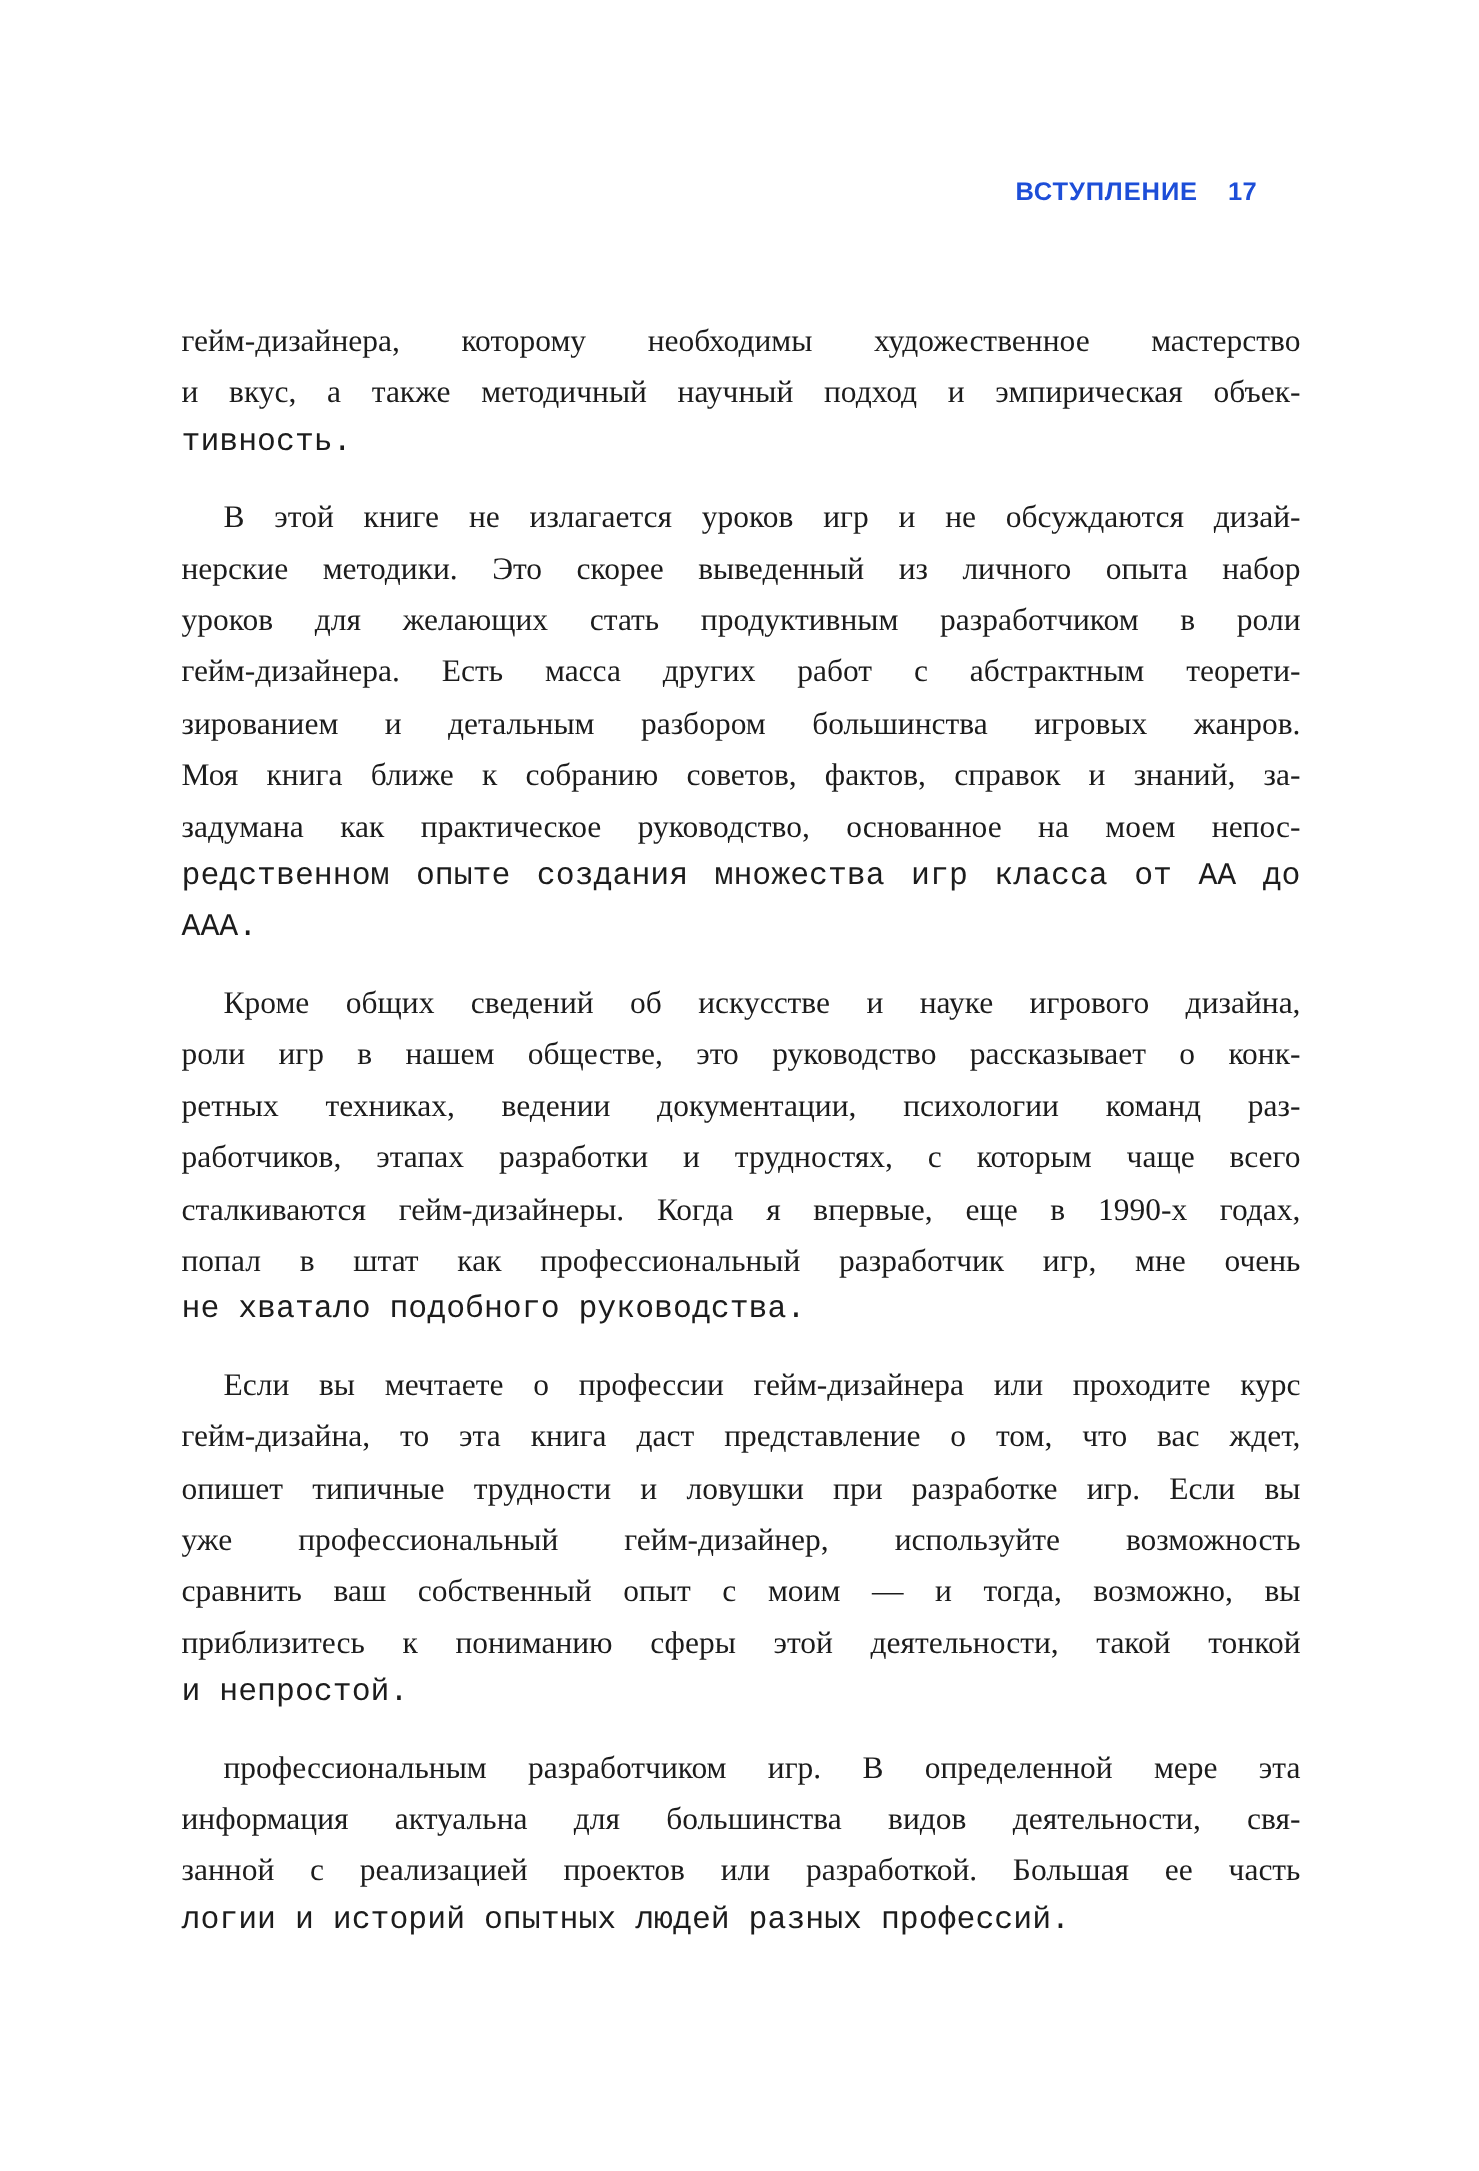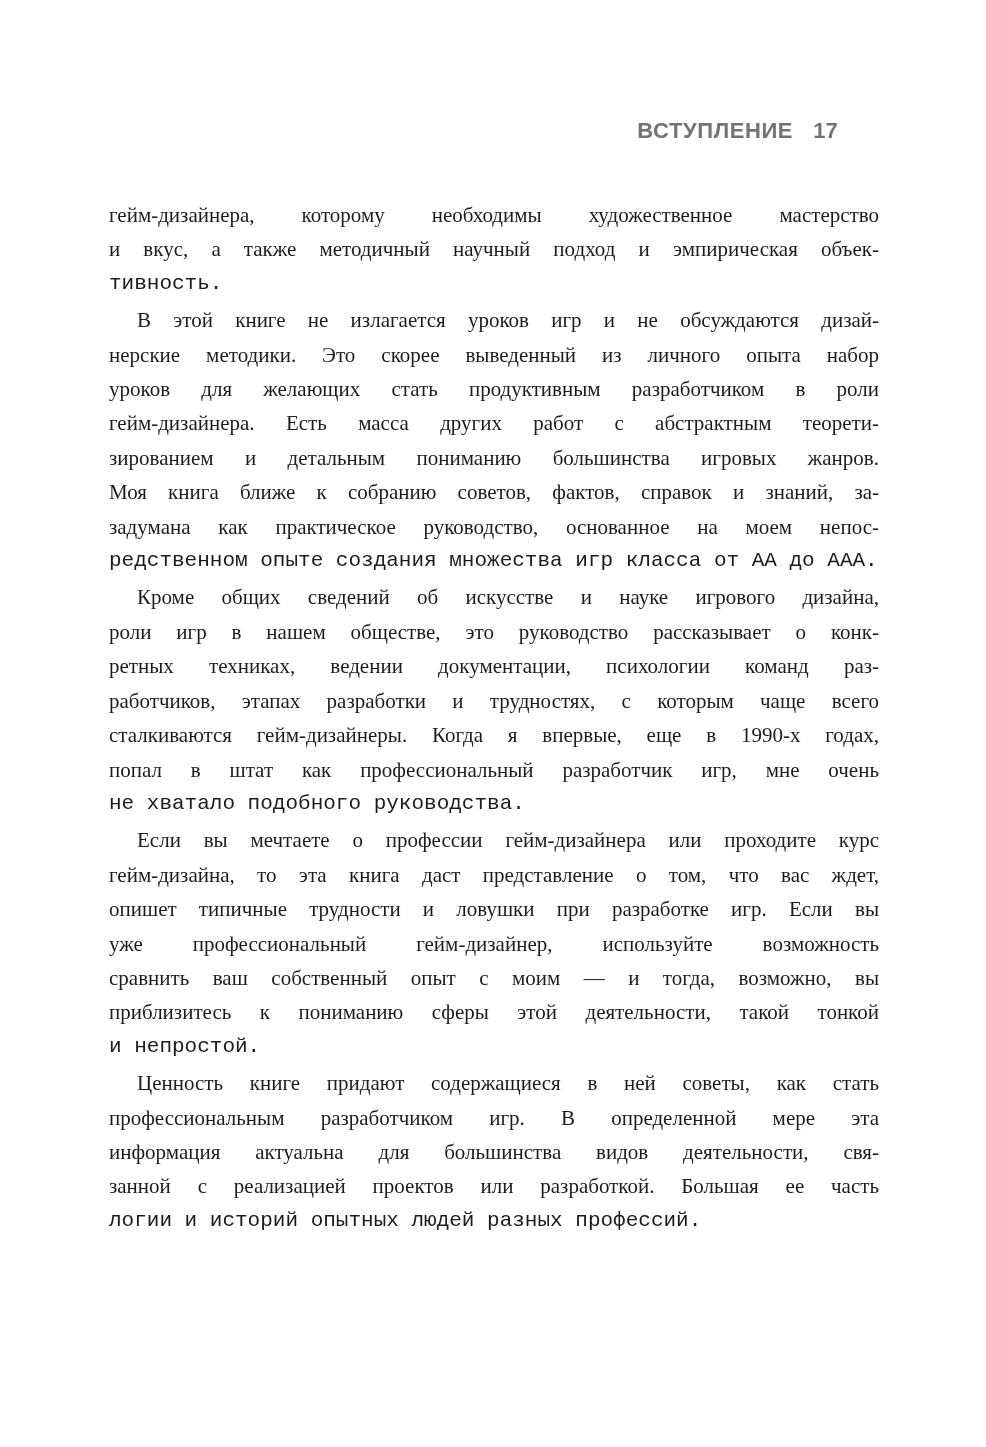--- a/index.html
+++ b/index.html
@@ -16,39 +16,39 @@
     overflow: hidden;
     font-family: "Liberation Serif", serif;
     color: #1c1c1c;
   }
   .running-header {
     position: absolute;
     top: 118px;
     right: 148px;
     font-family: "Liberation Sans", sans-serif;
     font-weight: bold;
-    font-size: 22px;
+    font-size: 17px;
     letter-spacing: 0.6px;
-    color: #737373;
+    color: #1d4ed8;
     white-space: nowrap;
   }
   .running-header .pagenum {
     margin-left: 20px;
     letter-spacing: 0.2px;
   }
   .body-text {
     position: absolute;
     left: 107px;
     top: 196px;
     width: 774px;
     font-size: 21px;
     line-height: 34.4px;
   }
   .para {
-    margin: 2px;
+    margin: 14px;
     padding: 0;
   }
   
   .line {
     display: block;
     text-align: justify;
     text-align-last: justify;
     white-space: normal;
   }
   .line.last {
@@ -70,21 +70,21 @@
       <p class="para">
         <span class="line">гейм-дизайнера, которому необходимы художественное мастерство</span>
         <span class="line">и вкус, а также методичный научный подход и эмпирическая объек-</span>
         <span class="line last">тивность.</span>
       </p>
       <p class="para indent">
         <span class="line">В этой книге не излагается уроков игр и не обсуждаются дизай-</span>
         <span class="line">нерские методики. Это скорее выведенный из личного опыта набор</span>
         <span class="line">уроков для желающих стать продуктивным разработчиком в роли</span>
         <span class="line">гейм-дизайнера. Есть масса других работ с абстрактным теорети-</span>
-        <span class="line">зированием и детальным пониманию большинства игровых жанров.</span>
+        <span class="line">зированием и детальным разбором большинства игровых жанров.</span>
         <span class="line">Моя книга ближе к собранию советов, фактов, справок и знаний, за-</span>
         <span class="line">задумана как практическое руководство, основанное на моем непос-</span>
         <span class="line last">редственном опыте создания множества игр класса от АА до ААА.</span>
       </p>
       <p class="para indent">
         <span class="line">Кроме общих сведений об искусстве и науке игрового дизайна,</span>
         <span class="line">роли игр в нашем обществе, это руководство рассказывает о конк-</span>
         <span class="line">ретных техниках, ведении документации, психологии команд раз-</span>
         <span class="line">работчиков, этапах разработки и трудностях, с которым чаще всего</span>
         <span class="line">сталкиваются гейм-дизайнеры. Когда я впервые, еще в 1990-х годах,</span>
@@ -94,20 +94,19 @@
       <p class="para indent">
         <span class="line">Если вы мечтаете о профессии гейм-дизайнера или проходите курс</span>
         <span class="line">гейм-дизайна, то эта книга даст представление о том, что вас ждет,</span>
         <span class="line">опишет типичные трудности и ловушки при разработке игр. Если вы</span>
         <span class="line">уже профессиональный гейм-дизайнер, используйте возможность</span>
         <span class="line">сравнить ваш собственный опыт с моим — и тогда, возможно, вы</span>
         <span class="line">приблизитесь к пониманию сферы этой деятельности, такой тонкой</span>
         <span class="line last">и непростой.</span>
       </p>
       <p class="para indent">
-        <span class="line">Ценность книге придают содержащиеся в ней советы, как стать</span>
         <span class="line">профессиональным разработчиком игр. В определенной мере эта</span>
         <span class="line">информация актуальна для большинства видов деятельности, свя-</span>
         <span class="line">занной с реализацией проектов или разработкой. Большая ее часть</span>
         <span class="line last">логии и историй опытных людей разных профессий.</span>
       </p>
     </div>
 </div>
 
 </body></html>

